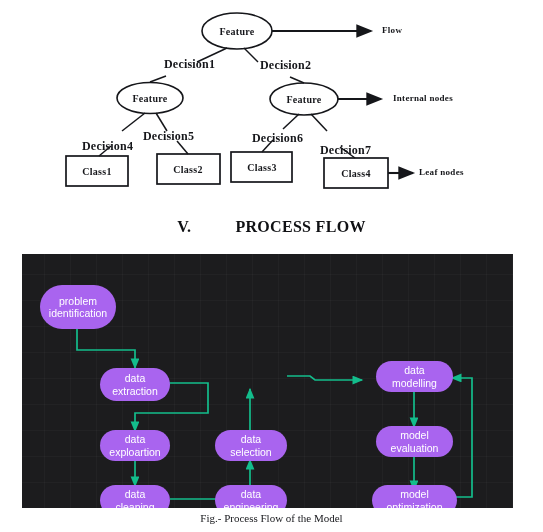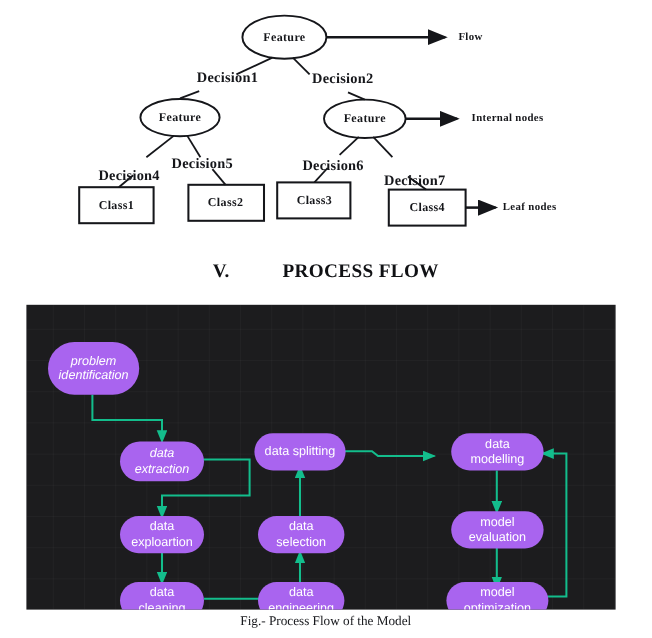--- a/index.html
+++ b/index.html
@@ -102,21 +102,21 @@
     font-size: 10.5px;
     line-height: 12.5px;
     display: flex;
     align-items: center;
     justify-content: center;
     text-align: center;
     box-sizing: border-box;
     padding: 2px 4px;
     white-space: pre-line;
   }
-  .flow-node.italic { font-style: italic; }
+  .flow-node.italic { }
 </style>
 </head>
 <body>
 
 <div id="tree-figure">
 
   <svg id="tree-svg" width="543" height="200">
     <defs>
       <marker id="arrowBlack" markerWidth="9" markerHeight="9" refX="7" refY="3.2" orient="auto">
         <path d="M0,0 L8,3.2 L0,6.4 z" fill="#15161a"></path>
@@ -220,21 +220,20 @@
 
   <div class="flow-node" style="left:78px; top:231px; width:70px; height:31px;">data
 cleaning</div>
 
   <div class="flow-node" style="left:193px; top:231px; width:72px; height:31px;">data
 engineering</div>
 
   <div class="flow-node" style="left:193px; top:176px; width:72px; height:31px;">data
 selection</div>
 
-  <div class="flow-node" style="left:190px; top:107px; width:76px; height:31px;">data splitting</div>
 
   <div class="flow-node" style="left:354px; top:107px; width:77px; height:31px;">data
 modelling</div>
 
   <div class="flow-node" style="left:354px; top:172px; width:77px; height:31px;">model
 evaluation</div>
 
   <div class="flow-node" style="left:350px; top:231px; width:85px; height:31px;">model
 optimization</div>
 </div>

